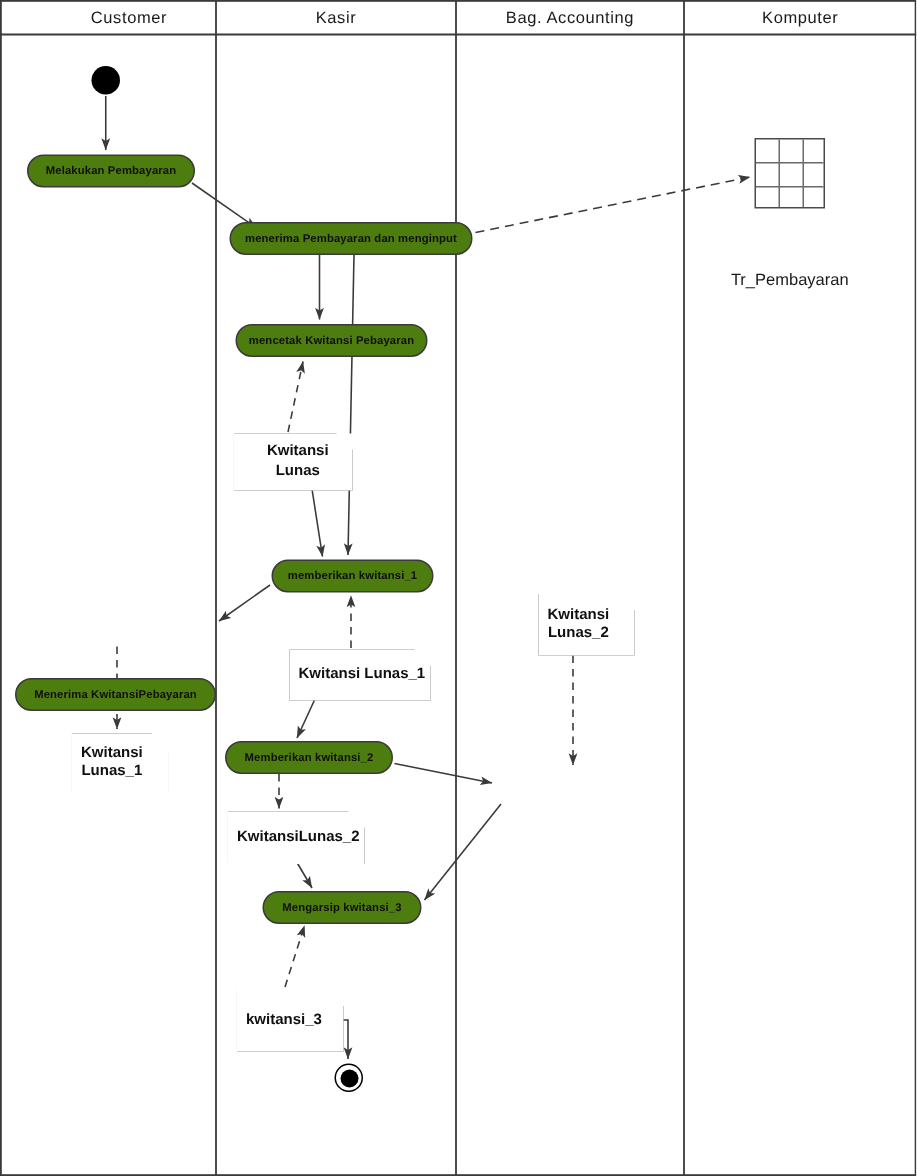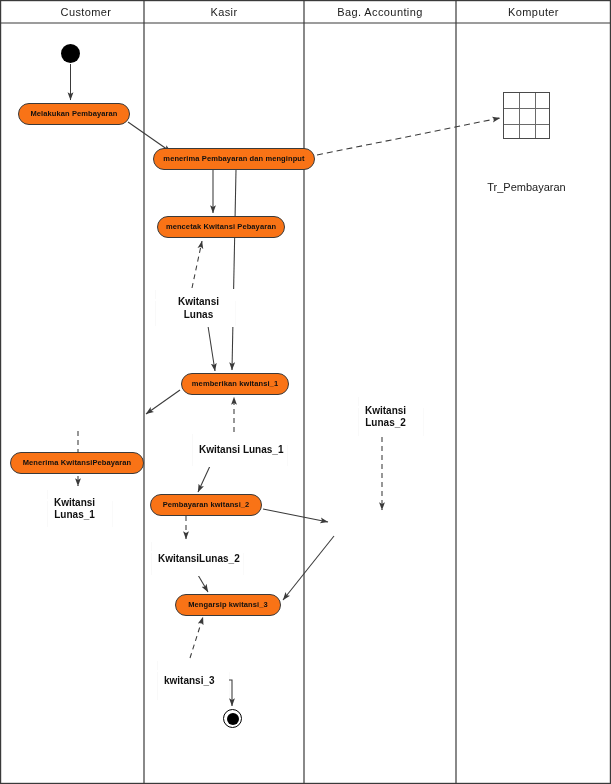--- a/index.html
+++ b/index.html
@@ -38,21 +38,21 @@
     letter-spacing: 0.4px;
     white-space: nowrap;
   }
 
   
   .activity {
     position: absolute;
     box-sizing: border-box;
     border: 1px solid #3a3a3a;
     border-radius: 13px;
-    background: #f97316;
+    background: #4d7c0f;
     display: flex;
     align-items: center;
     justify-content: center;
     text-align: center;
     font-size: 7.5px;
     font-weight: bold;
     color: #101010;
     letter-spacing: 0.1px;
     padding: 0 6px;
     line-height: 1.15;
@@ -214,21 +214,21 @@
   <div class="activity" style="left:18px;top:103px;width:112px;height:22px;">Melakukan Pembayaran</div>
 
   <div class="activity" style="left:157px;top:216px;width:128px;height:22px;">mencetak Kwitansi Pebayaran</div>
 
   <div class="activity" style="left:153px;top:148px;width:162px;height:22px;">menerima Pembayaran dan menginput</div>
 
   <div class="activity" style="left:181px;top:373px;width:108px;height:22px;">memberikan kwitansi_1</div>
 
   <div class="activity" style="left:10px;top:408px;width:134px;height:22px;margin-top:44px;">Menerima KwitansiPebayaran</div>
 
-  <div class="activity" style="left:150px;top:494px;width:112px;height:22px;">Pembayaran kwitansi_2</div>
+  <div class="activity" style="left:150px;top:494px;width:112px;height:22px;">Memberikan kwitansi_2</div>
 
 
   <div class="activity" style="left:175px;top:594px;width:106px;height:22px;">Mengarsip kwitansi_3</div>
 
   <div class="note" style="left:156px;top:289px;width:79px;height:38px;">
     <div class="note-label">Kwitansi Lunas</div>
   </div>
 
   <div class="note" style="left:48px;top:489px;width:64px;height:39px;">
     <div class="note-label">Kwitansi

